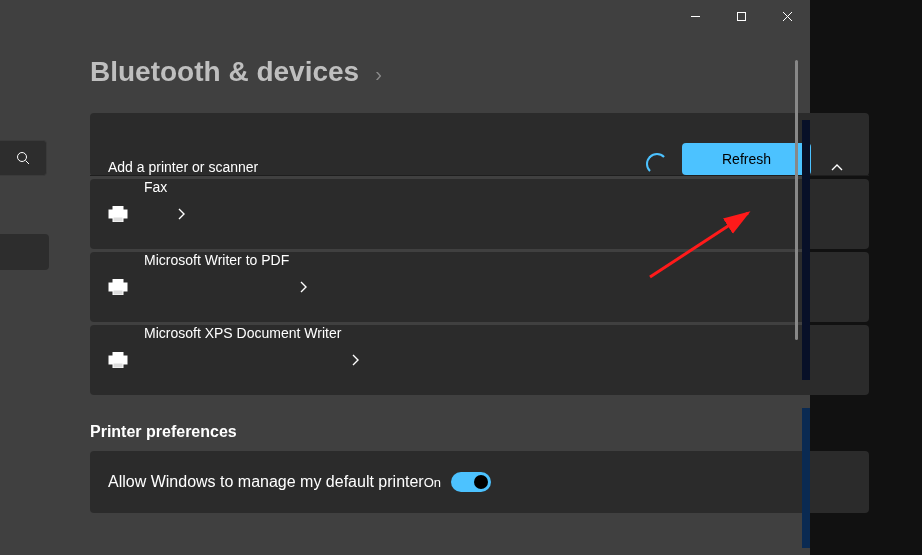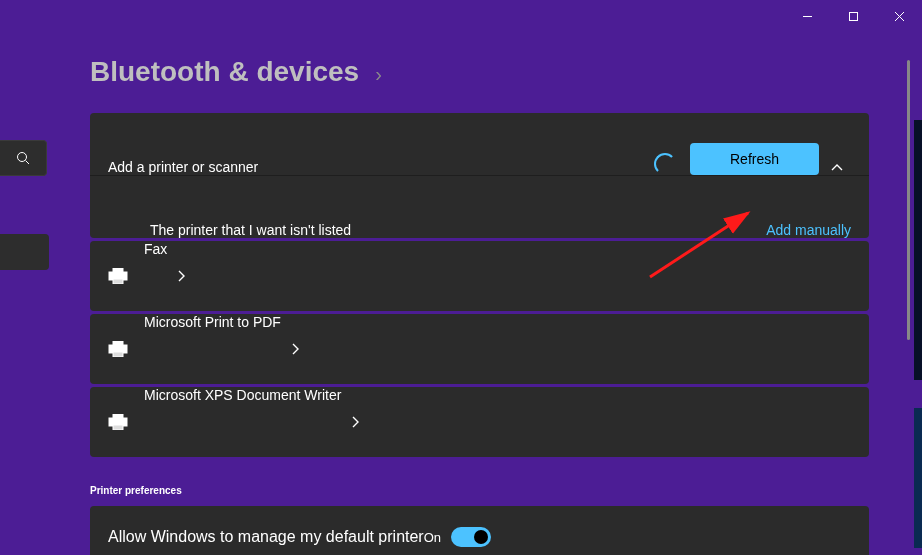--- a/index.html
+++ b/index.html
@@ -1,46 +1,46 @@
 <!DOCTYPE html>
 <html><head>
 <meta charset="utf-8">
 <style>
   html,body{margin:0;padding:0;width:922px;height:555px;background:#111;overflow:hidden;font-family:"Segoe UI",Arial,sans-serif;color:#fff}
-  .window{position:relative;width:922px;height:555px;background:#4c1d95}
+  .window{position:relative;width:810px;height:555px;background:#404040}
   
   .titlebar{position:absolute;top:0;right:0;height:32px;display:flex}
   .tbtn{width:46px;height:32px;display:flex;align-items:center;justify-content:center;cursor:pointer}
   .tbtn svg{stroke:#fff;fill:none}
   
   .search-pill{position:absolute;left:0;top:140px;width:46px;height:34px;background:#2d2d2d;border:1px solid #3a3a3a;border-left:none;border-radius:0 4px 4px 0;display:flex;align-items:center;justify-content:center}
   .nav-slice{position:absolute;left:0;top:234px;width:49px;height:36px;background:#2d2d2d;border-radius:0 4px 4px 0}
   
   .crumbs{position:absolute;left:90px;top:56px;display:flex;align-items:baseline;gap:16px;font-size:28px}
   .crumbs .prev{color:#bfbfbf;font-weight:600}
   .crumbs .sep{color:#8a8a8a;font-size:20px}
   .crumbs .cur{color:#fff;font-weight:600}
   
   .content{position:absolute;left:90px;top:113px;width:779px}
   .card{background:#2b2b2b;border-radius:4px;margin-bottom:3px;box-sizing:border-box}
   .row{display:flex;align-items:flex-end;min-height:62px;padding:0 18px}
   .row .label{font-size:14px;color:#fff}
   .row .spacer{flex:1}
-  .refresh{background:#4cc2ff;border:none;border-radius:4px;height:32px;width:129px;font-size:14px;color:#000;cursor:pointer;margin-right:4px}
+  .refresh{background:#4cc2ff;border:none;border-radius:4px;height:32px;width:129px;font-size:14px;color:#000;cursor:pointer;margin-right:12px}
   .chev{width:28px;display:flex;align-items:center;justify-content:center}
   .chev svg{stroke:#fff;fill:none}
   .spinner{width:18px;height:18px;border:2px solid transparent;border-left-color:#4cc2ff;border-top-color:#4cc2ff;border-radius:50%;margin-right:14px;animation:spin 1s linear infinite}
   @keyframes spin{to{transform:rotate(360deg)}}
   .sub-label{font-size:14px;color:#fff;margin-left:42px}
   .link{color:#4cc2ff;font-size:14px;cursor:pointer}
   .dev-row{display:flex;height:70px;padding:0 18px;cursor:pointer}
   .dev-icon{width:36px;display:flex;align-items:center}
   .dev-icon svg{fill:#fff;stroke:#fff}
   .dev-row .label{font-size:14px}
-  .section-title{font-size:10px;font-weight:600;margin:28px 0 10px 0}
+  .section-title{font-size:16px;font-weight:600;margin:28px 0 10px 0}
   .pref-row{display:flex;align-items:center;height:62px;padding:0 18px}
   .toggle-label{font-size:13px;margin-right:10px}
   .toggle{width:40px;height:20px;background:#4cc2ff;border-radius:10px;position:relative;cursor:pointer}
   .toggle::after{content:"";position:absolute;right:3px;top:3px;width:14px;height:14px;border-radius:50%;background:#000}
   
   .vscroll{position:absolute;right:12px;top:60px;width:3px;height:280px;background:#888;border-radius:2px}
   
   .edge1{position:absolute;right:0;top:120px;width:8px;height:260px;background:#081028}
   .edge2{position:absolute;right:0;top:408px;width:8px;height:140px;background:#0a2a52}
   
@@ -90,25 +90,20 @@
         <span class="label">Add a printer or scanner</span>
         <span class="spacer"></span>
         <span class="spinner"></span>
         <button class="refresh">Refresh</button>
         <span class="chev">
           <svg width="14" height="14">
               <polyline points="2,9 7,4 12,9" stroke-width="1.4"></polyline>
             </svg>
         </span>
       </div>
-      <div class="row">
-        <span class="sub-label">The printer that I want isn't listed</span>
-        <span class="spacer"></span>
-        <span class="link">Add manually</span>
-      </div>
     </div>
 
     <div class="card dev-row">
       <span class="dev-icon">
         <svg width="20" height="16">
             <rect x="1" y="4" width="18" height="8" fill="#fff"></rect>
             <rect x="5" y="0" width="10" height="4" fill="#fff"></rect>
             <rect x="5" y="11" width="10" height="5" fill="#ddd"></rect>
           </svg>
       </span>
@@ -122,21 +117,21 @@
     </div>
 
     <div class="card dev-row">
       <span class="dev-icon">
         <svg width="20" height="16">
             <rect x="1" y="4" width="18" height="8" fill="#fff"></rect>
             <rect x="5" y="0" width="10" height="4" fill="#fff"></rect>
             <rect x="5" y="11" width="10" height="5" fill="#ddd"></rect>
           </svg>
       </span>
-      <span class="label">Microsoft Print to PDF</span>
+      <span class="label">Microsoft Writer to PDF</span>
       <span class="spacer"></span>
       <span class="chev">
         <svg width="14" height="14">
             <polyline points="5,2 10,7 5,12" stroke-width="1.4"></polyline>
           </svg>
       </span>
     </div>
 
     <div class="card dev-row">
       <span class="dev-icon">

